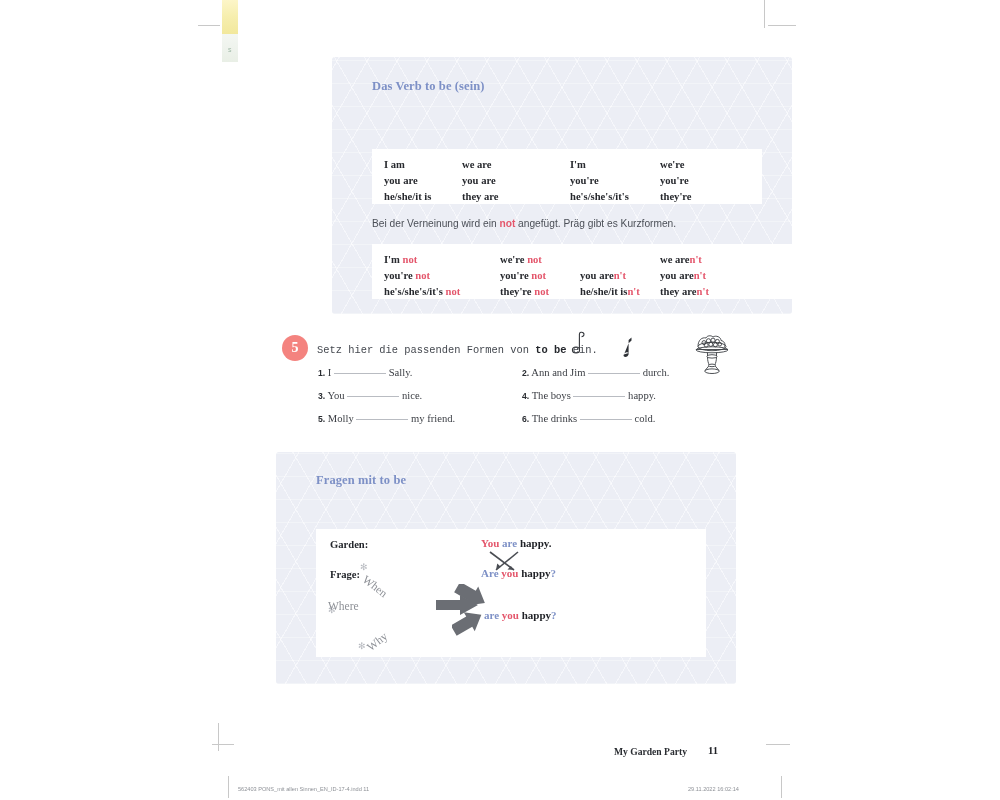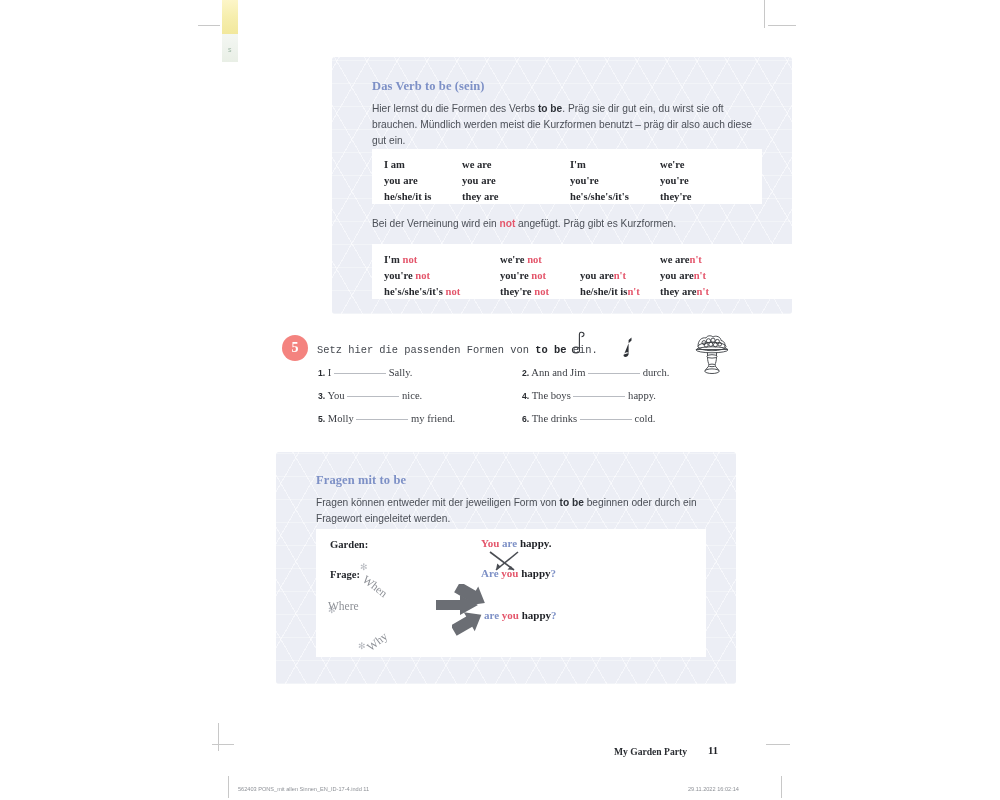--- a/index.html
+++ b/index.html
@@ -155,23 +155,20 @@
   <div class="bookmark">
     <div class="bm-top"></div>
     <div class="bm-bot"></div>
     <div class="bm-tick">s</div>
   </div>
 
   <div class="infobox" style="left:292px;top:57px;width:460px;height:257px;margin-left:40px;">
 
     <div class="box-title" style="position:absolute;left:40px;top:22px;">Das Verb to be (sein)</div>
 
-    <div class="box-text" style="position:absolute;left:40px;top:44px;width:394px;">
-      <span>Hier lernst du die Formen des Verbs </span><b>to be</b><span>. Präg sie dir gut ein, du wirst sie oft brauchen. Mündlich werden meist die Kurzformen benutzt – präg dir also auch diese gut ein.</span>
-    </div>
 
     <div class="wtable" style="left:40px;top:92px;width:390px;height:55px;">
       <div class="col" style="left:12px;">
         <div>I am</div>
         <div>you are</div>
         <div>he/she/it is</div>
       </div>
       <div class="col" style="left:90px;">
         <div>we are</div>
         <div>you are</div>
@@ -289,23 +286,20 @@
     <span class="num">6.</span>
     <span>The drinks</span>
     <span class="blank" style="width:52px;"></span>
     <span>cold.</span>
   </div>
 
   <div class="infobox" style="left:276px;top:452px;width:460px;height:232px;">
 
     <div class="box-title" style="position:absolute;left:40px;top:21px;">Fragen mit to be</div>
 
-    <div class="box-text" style="position:absolute;left:40px;top:43px;width:390px;">
-      <span>Fragen können entweder mit der jeweiligen Form von </span><b>to be</b><span> beginnen oder durch ein Fragewort eingeleitet werden.</span>
-    </div>
 
     <div class="qbox" style="left:40px;top:77px;width:390px;height:128px;">
 
       <div class="qlabel" style="left:14px;top:10px;">Garden:</div>
       <div class="qlabel" style="left:14px;top:40px;">Frage:</div>
 
       <div class="sent" style="left:165px;top:8px;">
         <span class="pk">You</span>
         <span class="bl">are</span>
         <span class="bk">happy</span><span class="bk">.</span>

